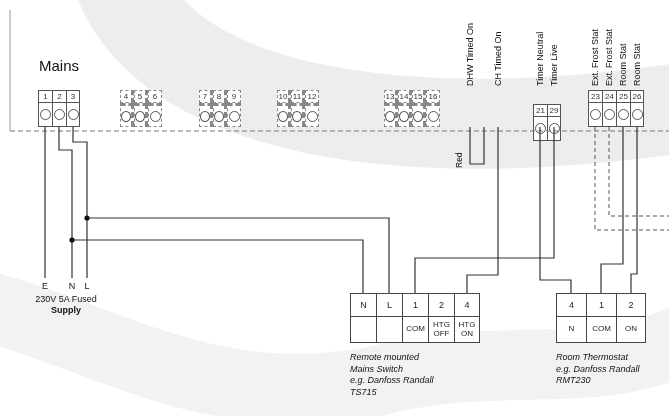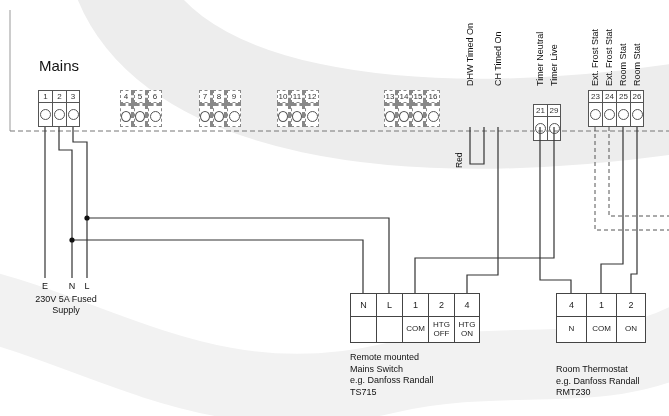--- a/index.html
+++ b/index.html
@@ -29,21 +29,21 @@
   
   .cbox { position:absolute; background:#fff; }
   .brow { display:flex; }
   .bcell { box-sizing:border-box; display:flex; align-items:center; justify-content:center;
            text-align:center; border:1px solid #444; border-right:none; }
   .bcell.last { border-right:1px solid #444; }
   .btop { height:24px; font-size:9px; }
   .bsub { height:26px; font-size:8px; line-height:8.5px; border-top:none; }
   .w26 { width:26px; } .w30 { width:30px; }
 
-  .caption { position:absolute; font-size:9px; line-height:11.5px; color:#111; }
+  .caption { position:absolute; font-size:9px; line-height:11.5px; color:#111;font-style:italic; }
 </style>
 </head>
 <body>
 
 <div class="stage">
 
   <svg class="layer" width="669" height="416">
     <path d="M110,-50 C140,120 420,150 700,105" fill="none" stroke="#ededed" stroke-width="90"></path>
     <path d="M-40,300 C100,330 210,420 390,378 C510,350 610,385 700,330" fill="none" stroke="#f2f2f2" stroke-width="70"></path>
   </svg>
@@ -223,21 +223,21 @@
   <div class="vlabel" style="left:604px; top:86px;">Ext. Frost Stat</div>
   <div class="vlabel" style="left:618px; top:86px;">Room Stat</div>
   <div class="vlabel" style="left:632px; top:86px;">Room Stat</div>
 
   <div class="vlabel" style="left:454px; top:168px; font-size:8.5px;">Red</div>
 
   <div class="lbl center" style="left:40px; top:281px; width:10px;">E</div>
   <div class="lbl center" style="left:67px; top:281px; width:10px;">N</div>
   <div class="lbl center" style="left:82px; top:281px; width:10px;">L</div>
   <div class="lbl center" style="left:16px; top:294px; width:100px;">230V 5A Fused</div>
-  <div class="lbl center" style="left:16px; top:305px; width:100px;">Supply</div>
+  <div class="lbl center" style="left:16px; top:305px; width:100px;font-weight:bold;">Supply</div>
 
   <div class="cbox" style="left:350px; top:293px;">
     <div class="brow">
       <div class="bcell btop w26">N</div>
       <div class="bcell btop w26">L</div>
       <div class="bcell btop w26">1</div>
       <div class="bcell btop w26">2</div>
       <div class="bcell btop w26 last">4</div>
     </div>
     <div class="brow">
@@ -260,19 +260,19 @@
       <div class="bcell btop w30">4</div>
       <div class="bcell btop w30">1</div>
       <div class="bcell btop w30 last">2</div>
     </div>
     <div class="brow">
       <div class="bcell bsub w30">N</div>
       <div class="bcell bsub w30">COM</div>
       <div class="bcell bsub w30 last">ON</div>
     </div>
   </div>
-  <div class="caption" style="left:556px; top:364px;">
+  <div class="caption" style="left:556px; top:352px;">
     <div>Room Thermostat</div>
     <div>e.g. Danfoss Randall</div>
     <div>RMT230</div>
   </div>
 
 </div>
 
 </body></html>

